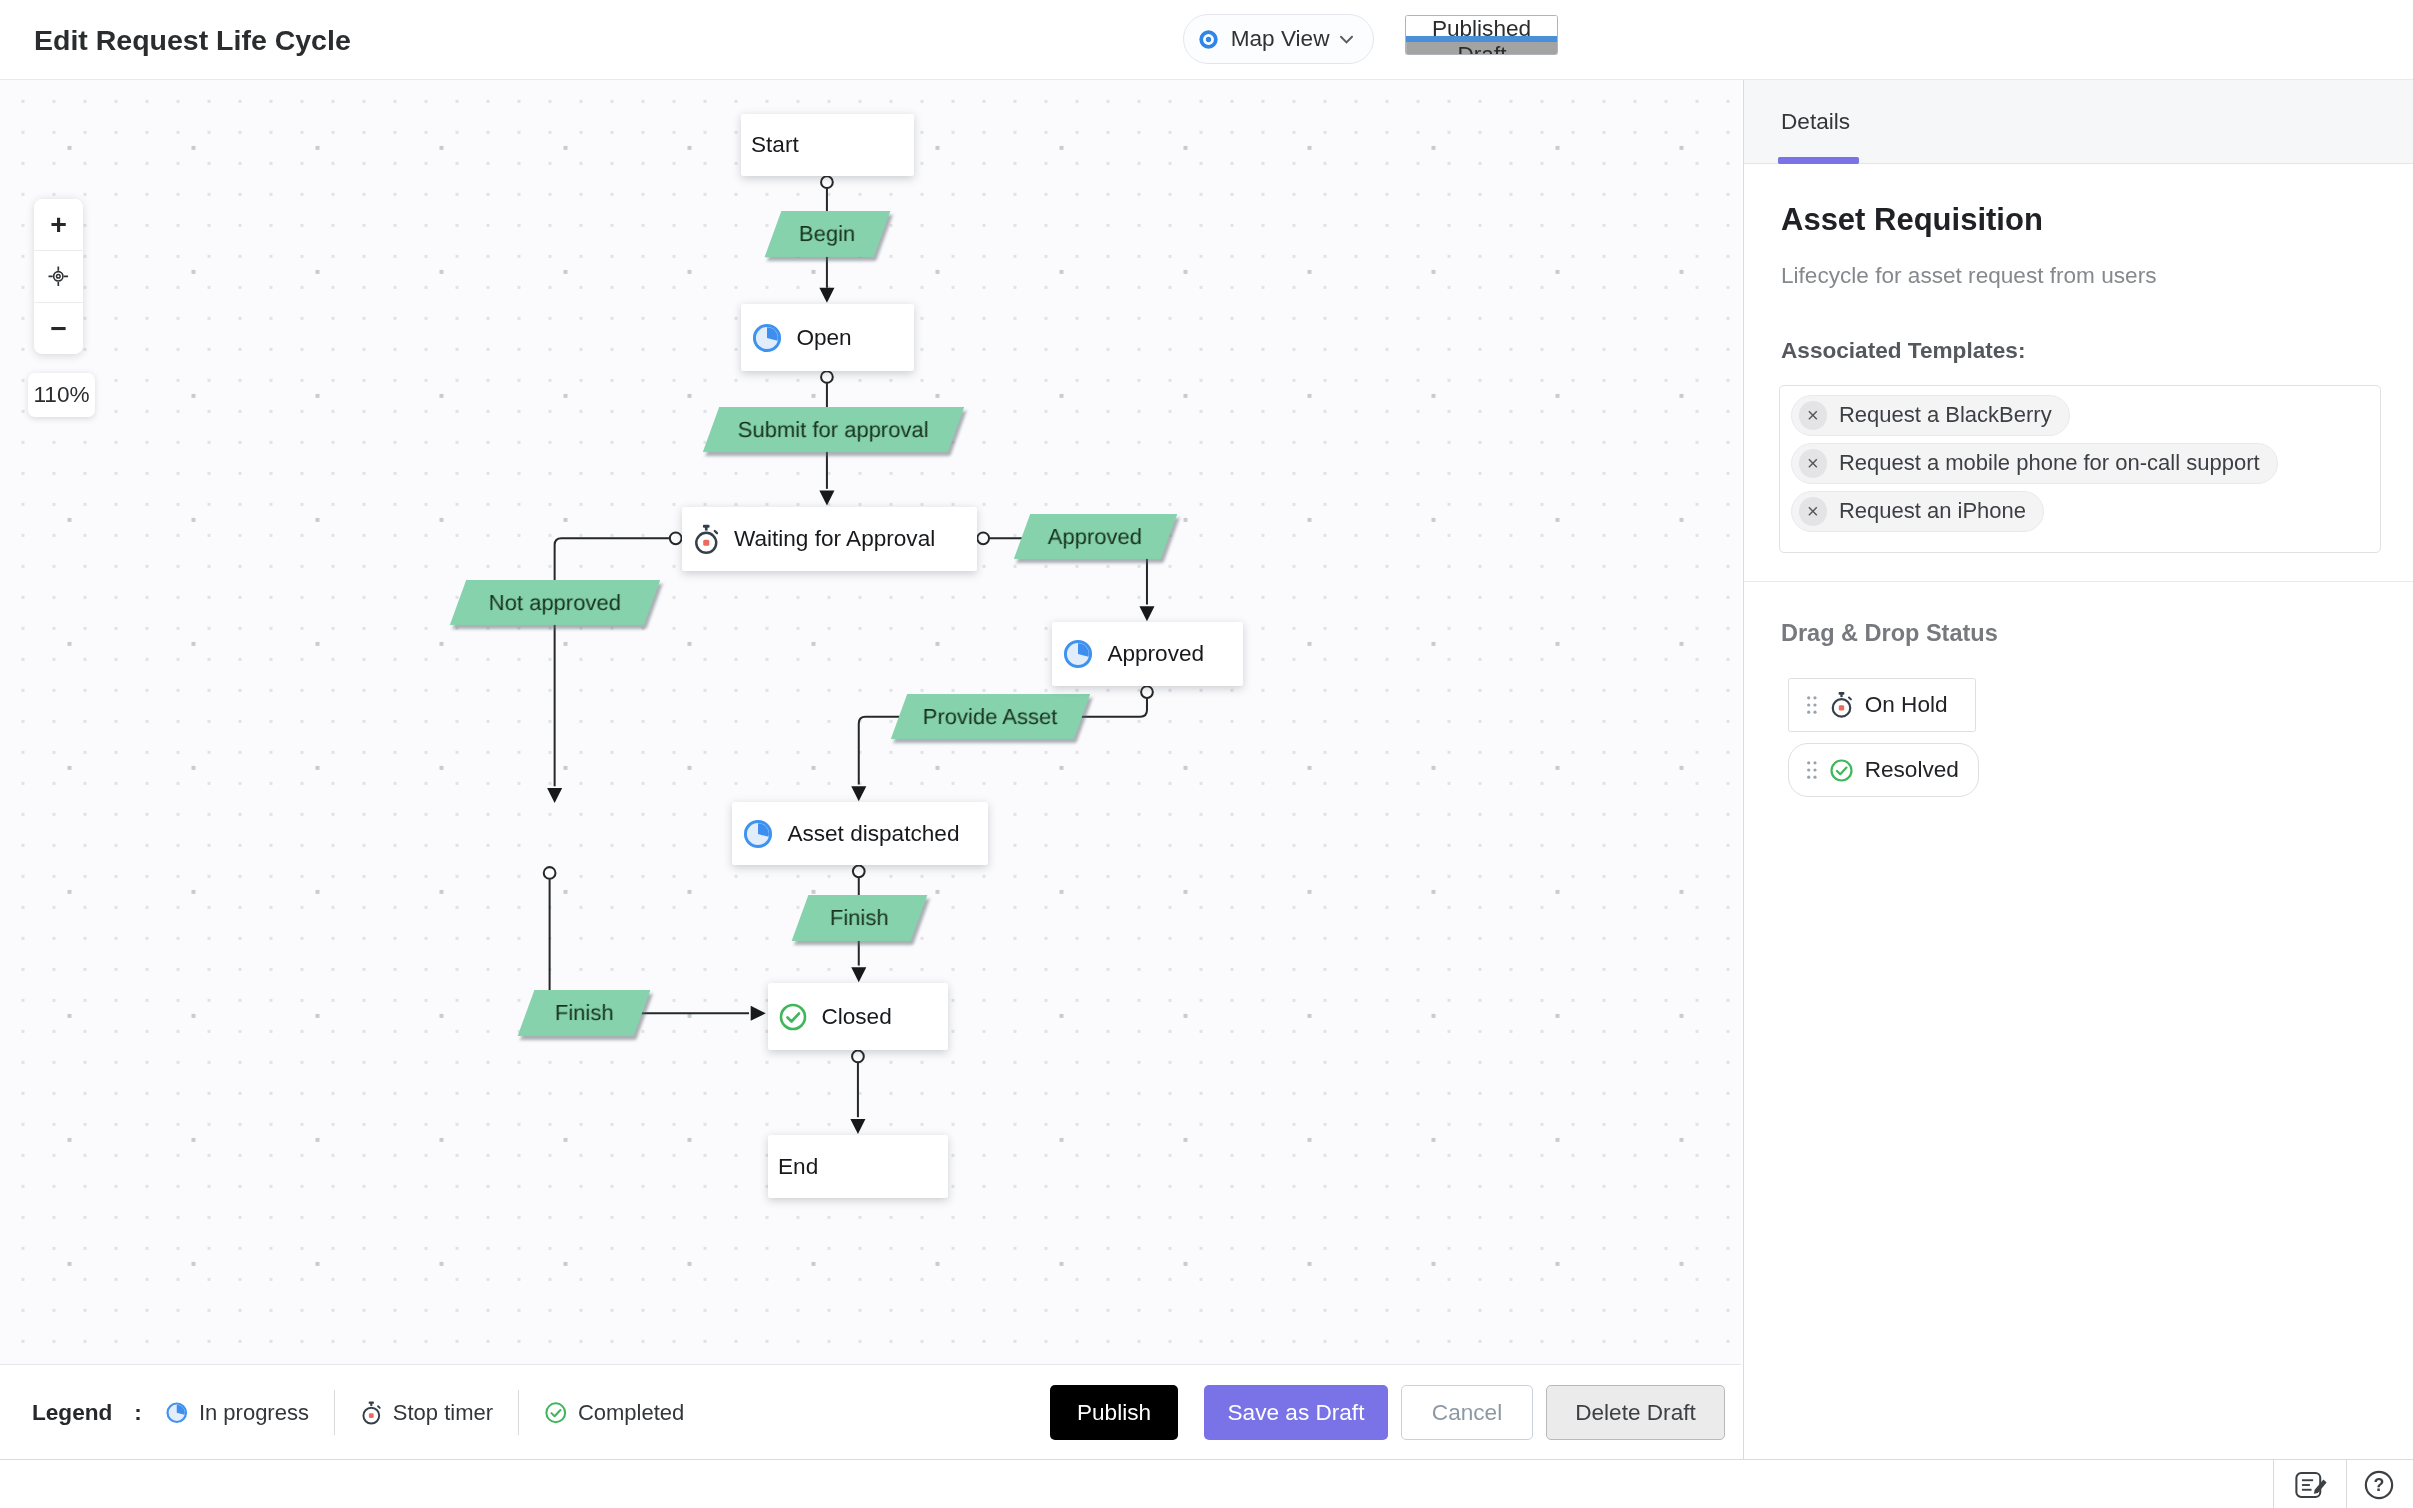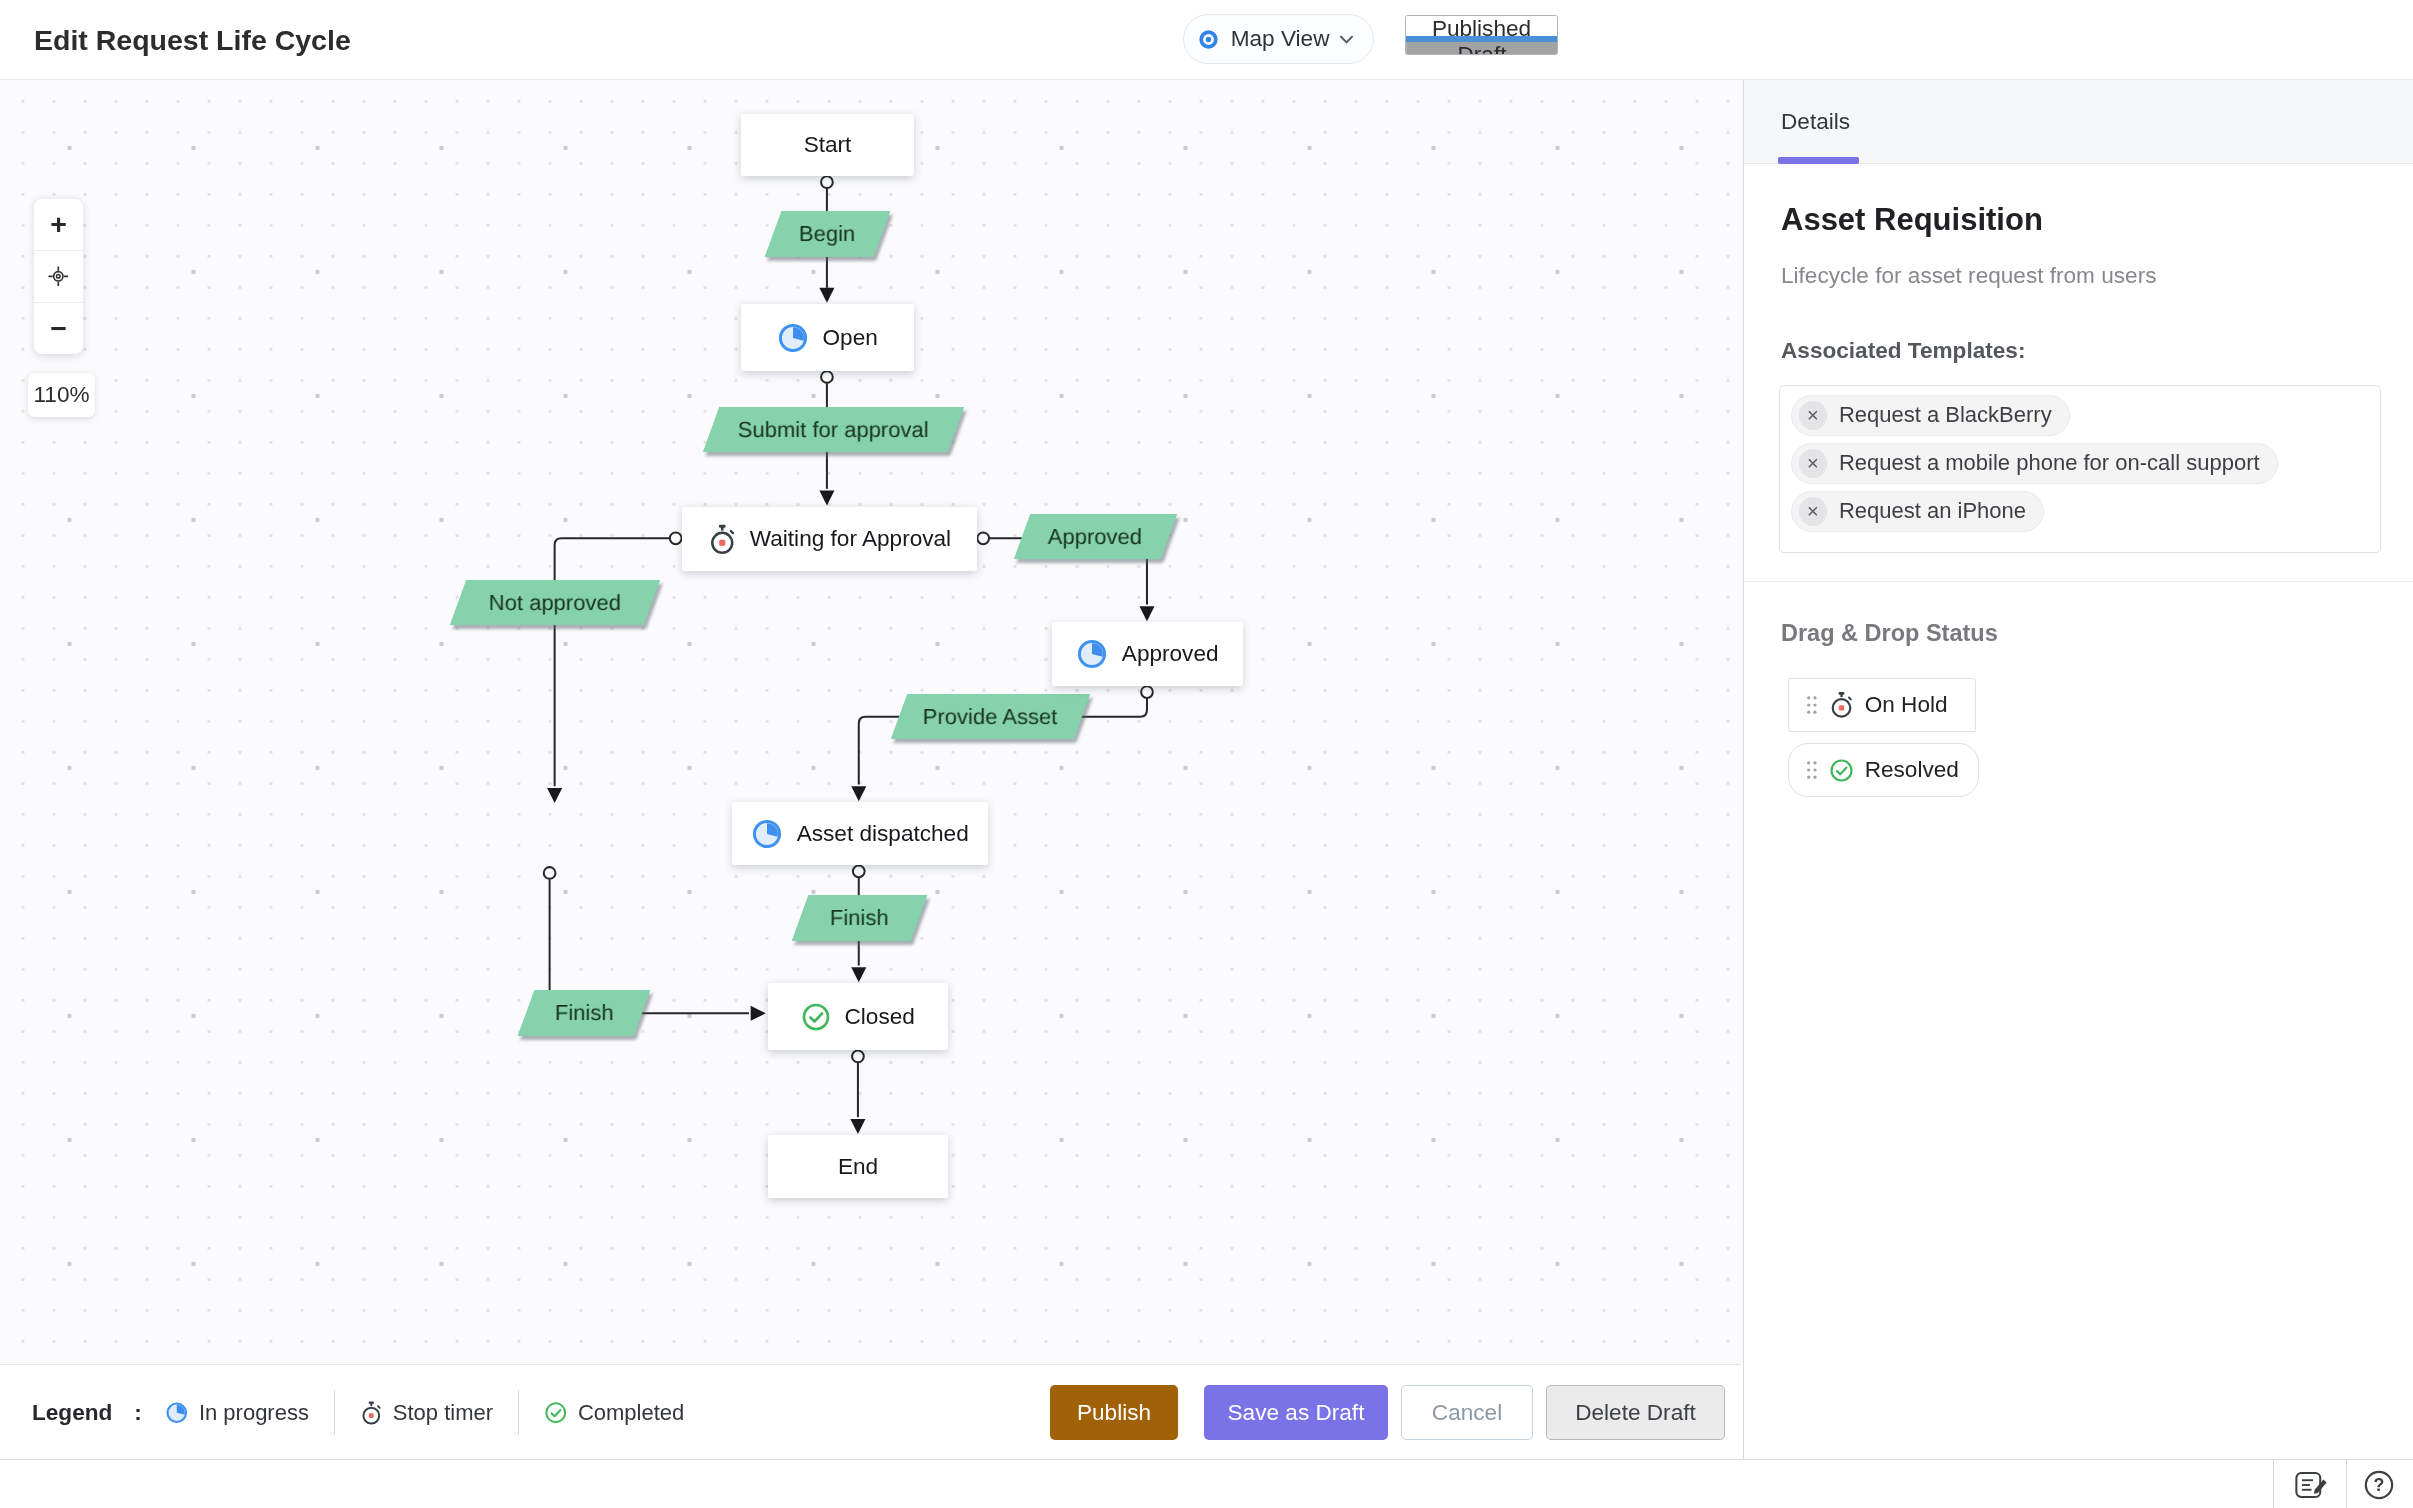--- a/index.html
+++ b/index.html
@@ -29,22 +29,22 @@
   .canvas { position:absolute; left:0; top:80px; width:1741px; height:1285px;
     background-color:#fbfbfd;
     background-image:
       radial-gradient(circle, #c7cbd4 2.2px, transparent 2.3px),
       radial-gradient(circle, #dfe2e8 1.6px, transparent 1.7px);
     background-size:124px 124px, 31px 31px;
     background-position:7.5px 5.9px, 7.5px 5.9px; }
   .edges { position:absolute; inset:0; z-index:1; pointer-events:none; }
   .node { position:absolute; background:#fff; border-radius:2.5px;
     box-shadow:0 2.5px 8.4px rgba(45,55,65,.22); display:flex; align-items:center;
-    justify-content:center; gap:13.4px; font-size:22.6px; font-weight:500; color:#17191c;
-    z-index:3; cursor:pointer; }
+    justify-content:flex-start; gap:13.4px; font-size:22.6px; font-weight:500; color:#17191c;
+    z-index:3; cursor:pointer;padding-left:10px; }
   .trans { position:absolute; background:#85d2ac; transform:skewX(-20deg);
     display:flex; align-items:center; justify-content:center; z-index:2;
     filter:drop-shadow(4.2px 4.2px 1.7px rgba(88,99,108,.5)); cursor:pointer; }
   .trans > span { transform:skewX(20deg); font-size:22px; font-weight:500; color:#16301f; }
 
   
   .zoomctl { position:absolute; left:34px; top:119px; width:49px; height:155px; background:#fff;
     border-radius:8.4px; box-shadow:0 1.7px 8.4px rgba(0,0,0,.14); z-index:6; display:flex;
     flex-direction:column; overflow:hidden; }
   .zoomctl button { flex:1; background:#fff; border:none; cursor:pointer; font-size:28.5px;
@@ -88,21 +88,21 @@
   .actionbar { position:absolute; left:0; top:1364px; width:1741px; height:95px; background:#fff;
     border-top:1.3px solid #e5e6e8; z-index:12; }
   .legend { position:absolute; left:32px; top:0; height:95px; display:flex; align-items:center; }
   .legend .lg-title { font-size:22.6px; font-weight:700; color:#26282b; }
   .legend .lg-colon { font-size:22.6px; font-weight:700; color:#26282b; margin:0 23.5px 0 22px; }
   .lg-item { display:flex; align-items:center; gap:10px; font-size:22px; color:#33363a; }
   .lg-sep { width:1.3px; height:45px; background:#d9dbde; margin:0 25px; }
   .btn { position:absolute; top:1385px; height:55px; border-radius:5px; font-size:22.6px;
     display:flex; align-items:center; justify-content:center; cursor:pointer;
     font-family:"Liberation Sans", sans-serif; border:none; z-index:13; }
-  .btn-publish { left:1050px; width:128px; background:#a16207; color:#fff; }
+  .btn-publish { left:1050px; width:128px; background:#000000; color:#fff; }
   .btn-save { left:1204px; width:184px; background:#7a73e8; color:#fff; }
   .btn-cancel { left:1401px; width:132px; background:#fff; border:1.7px solid #c7d3de; color:#8c99a5; }
   .btn-delete { left:1546px; width:179px; background:#ebebeb; border:1.7px solid #b9b9b9; color:#3c3f43; }
 
   
   .bottomstrip { position:absolute; left:0; top:1459px; width:2413px; height:49px; background:#fff;
     border-top:1.3px solid #dadbdd; z-index:15; }
   .bs-div { position:absolute; top:0; width:1.3px; height:49px; background:#d8d9db; }
   .bs-icon { position:absolute; top:0; height:49px; display:flex; align-items:center;
     background:none; border:none; cursor:pointer; }

